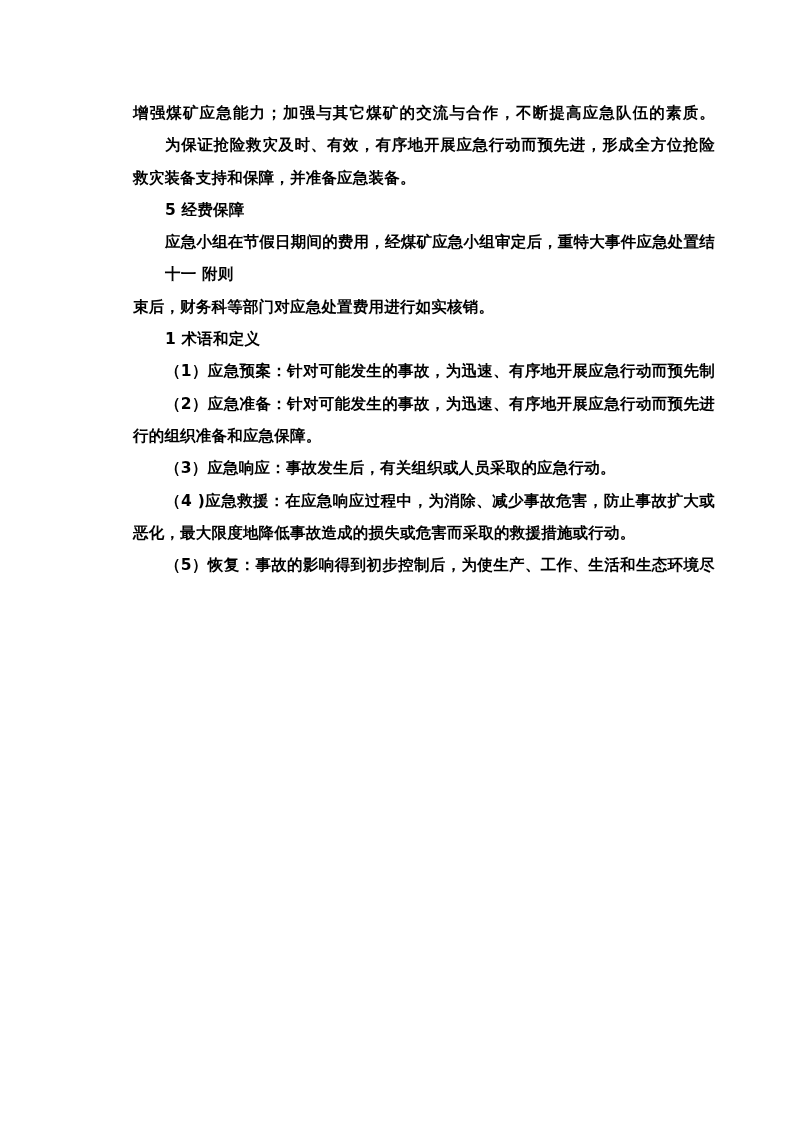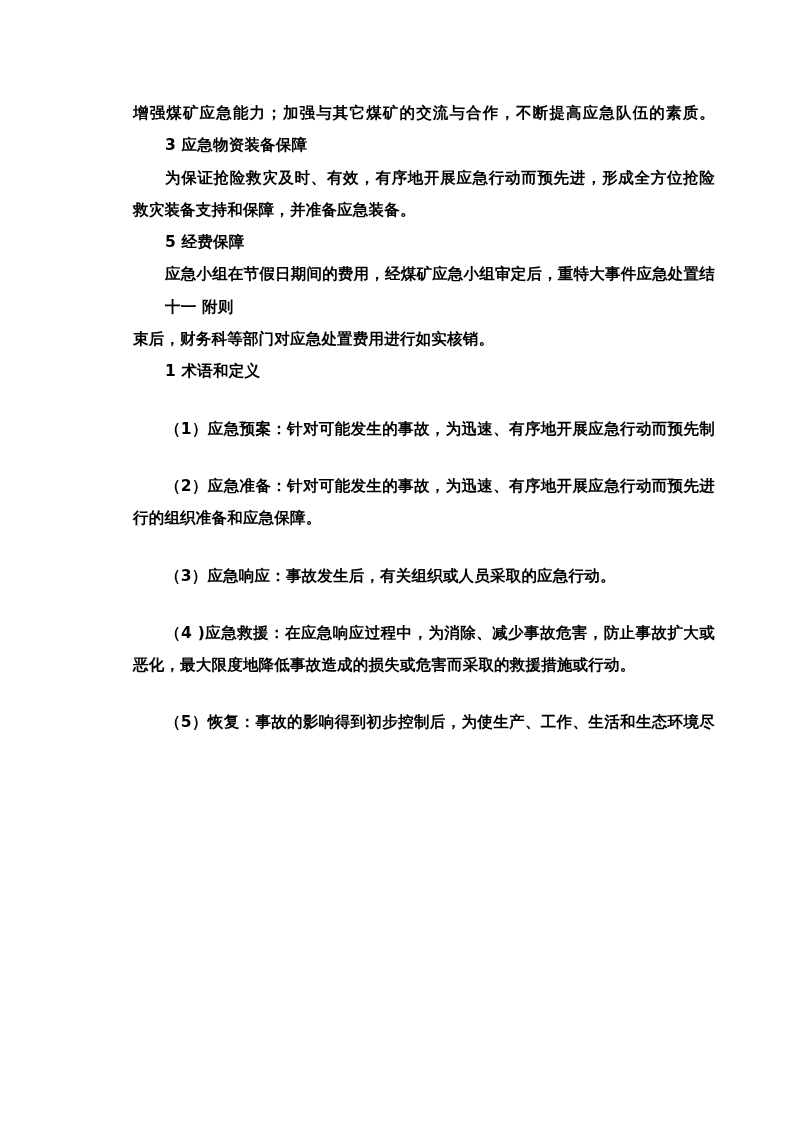--- a/index.html
+++ b/index.html
@@ -23,32 +23,31 @@
       font-weight: bold;
     }
     .line {
       font-size: 15.5px;
       line-height: 32.3px;
       height: 32.3px;
       white-space: nowrap;
       letter-spacing: 0.2px;
     }
     .indent { padding-left: 32px; }
-    .indent2 { padding-left: 32px; margin-top: 25px; }
+    .indent2 { padding-left: 32px; }
     .justify {
       text-align: justify;
       text-align-last: justify;
     }
   </style>
 </head>
 <body>
 
 <div class="page">
   <div class="line justify">增强煤矿应急能力；加强与其它煤矿的交流与合作，不断提高应急队伍的素质。</div>
-  <div class="line indent">3 应急物资装备保障</div>
   <div class="line indent justify">为保证抢险救灾及时、有效，有序地开展应急行动而预先进，形成全方位抢险</div>
   <div class="line">救灾装备支持和保障，并准备应急装备。</div>
   <div class="line indent">5 经费保障</div>
   <div class="line indent justify">应急小组在节假日期间的费用，经煤矿应急小组审定后，重特大事件应急处置结</div>
   <div class="line indent">十一  附则</div>
   <div class="line">束后，财务科等部门对应急处置费用进行如实核销。</div>
   <div class="line indent">1 术语和定义</div>
   <div class="line indent2 justify">（1）应急预案：针对可能发生的事故，为迅速、有序地开展应急行动而预先制</div>
   <div class="line indent2 justify">（2）应急准备：针对可能发生的事故，为迅速、有序地开展应急行动而预先进</div>
   <div class="line">行的组织准备和应急保障。</div>

